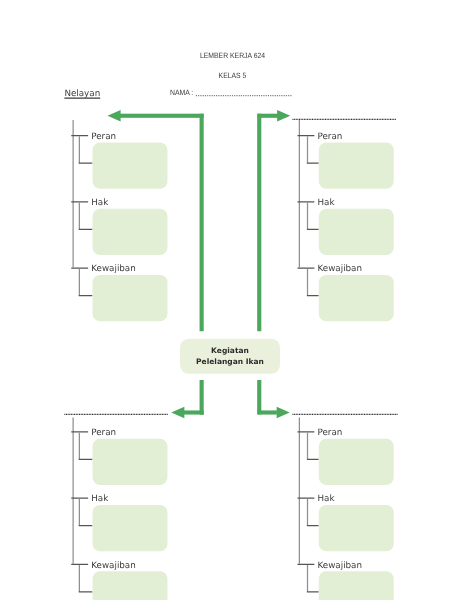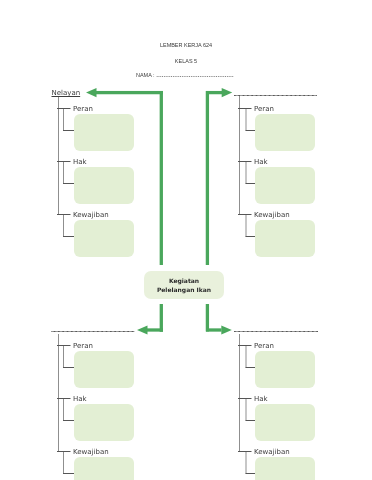--- a/index.html
+++ b/index.html
@@ -111,21 +111,21 @@
       <line x1="245.5" y1="473.5" x2="255" y2="473.5" stroke="#555555" stroke-width="1"></line>
     </svg>
 
   <div class="ctrbox" id="centerbox" style="left: 144px; top: 271px; width: 80px; height: 28px; background: rgb(233, 241, 220);">
     <span>Kegiatan</span>
     <span>Pelelangan Ikan</span>
   </div>
 
   <div id="quadrants">
       <div class="quad">
-        <div class="qhead" style="left: 51.5px; top: 89px; text-decoration: underline;">Nelayan</div>
+        <div class="qhead" style="left: 51.5px; top: 71px; text-decoration: underline;">Nelayan</div>
         <div class="item-label" style="left: 73px; top: 104.5px;">Peran</div>
         <div class="gbox" style="left: 74px; top: 114px; width: 60px; height: 36.5px; background: rgb(227, 239, 212);"></div>
         <div class="item-label" style="left: 73px; top: 157.5px;">Hak</div>
         <div class="gbox" style="left: 74px; top: 167px; width: 60px; height: 36.5px; background: rgb(227, 239, 212);"></div>
         <div class="item-label" style="left: 73px; top: 210.5px;">Kewajiban</div>
         <div class="gbox" style="left: 74px; top: 220px; width: 60px; height: 36.5px; background: rgb(227, 239, 212);"></div>
       </div>
       <div class="quad">
         <div class="item-label" style="left: 254px; top: 104.5px;">Peran</div>
         <div class="gbox" style="left: 255px; top: 114px; width: 60px; height: 36.5px; background: rgb(227, 239, 212);"></div>

